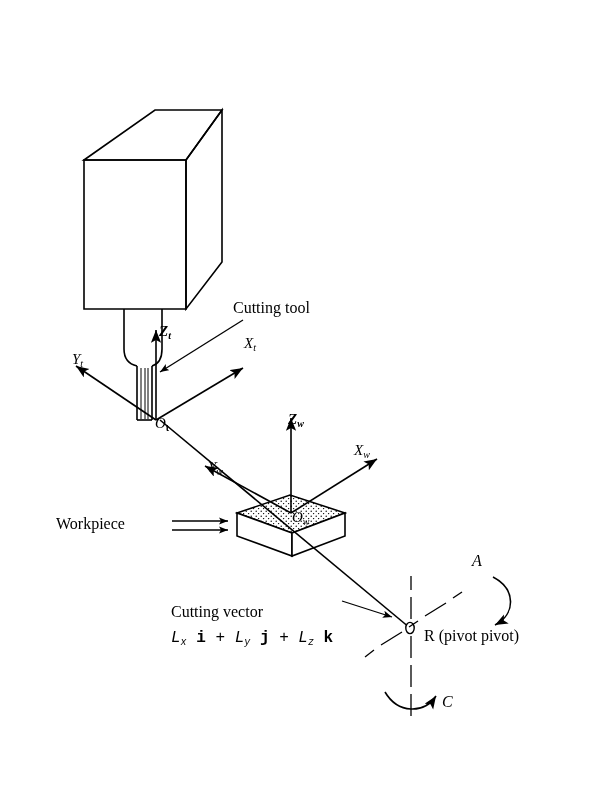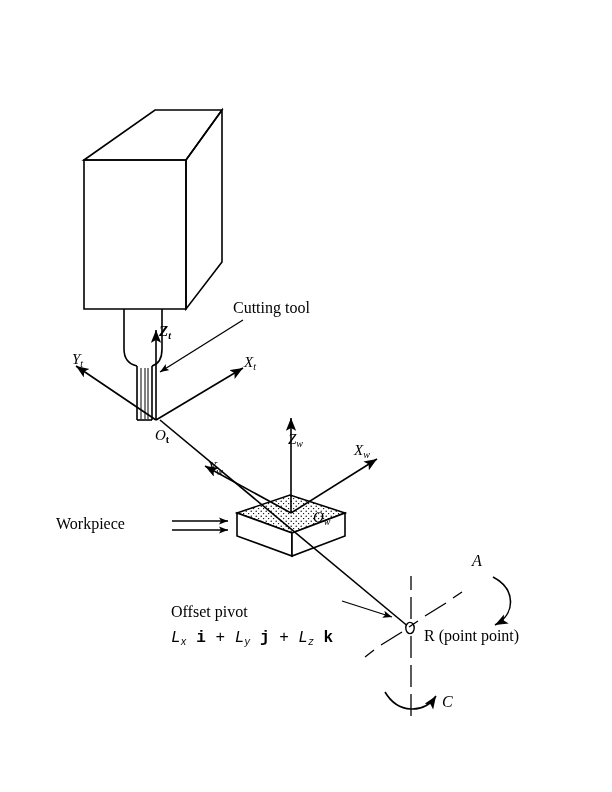--- a/index.html
+++ b/index.html
@@ -162,39 +162,39 @@
     <g stroke="#000000" stroke-width="1.6" fill="none">
       <path d="M385,692 C398,714 424,714 436,696" marker-end="url(#arr)"></path>
     </g>
 
   </svg>
 
   <div class="lbl big" style="left:233px; top:300px;">Cutting tool</div>
 
   <div class="lbl axis-lbl ital" style="left:159px; top:324px;font-weight:bold;"><span>Z</span><span class="sub">t</span></div>
 
-  <div class="lbl axis-lbl ital" style="left:244px; top:355px;"><span>X</span><span class="sub">t</span></div>
+  <div class="lbl axis-lbl ital" style="left:244px; top:336px;"><span>X</span><span class="sub">t</span></div>
 
   <div class="lbl axis-lbl ital" style="left:72px; top:352px;font-family:Liberation Serif, serif;"><span>Y</span><span class="sub">t</span></div>
 
-  <div class="lbl axis-lbl ital" style="left:155px; top:428px;"><span>O</span><span class="sub bold">t</span></div>
-
-  <div class="lbl axis-lbl ital" style="left:288px; top:432px;"><span>Z</span><span class="sub">w</span></div>
+  <div class="lbl axis-lbl ital" style="left:155px; top:416px;"><span>O</span><span class="sub bold">t</span></div>
+
+  <div class="lbl axis-lbl ital" style="left:288px; top:412px;font-weight:bold;"><span>Z</span><span class="sub">w</span></div>
 
   <div class="lbl axis-lbl ital" style="left:354px; top:443px;text-align:center;"><span>X</span><span class="sub">w</span></div>
 
   <div class="lbl axis-lbl ital" style="left:208px; top:460px;"><span>Y</span><span class="sub">w</span></div>
 
-  <div class="lbl axis-lbl ital" style="left:313px; top:510px;"><span>O</span><span class="sub">w</span></div>
+  <div class="lbl axis-lbl ital" style="left:292px; top:510px;"><span>O</span><span class="sub">w</span></div>
 
   <div class="lbl big" style="left:56px; top:516px;">Workpiece</div>
 
-  <div class="lbl big" style="left:171px; top:604px;">Offset pivot</div>
+  <div class="lbl big" style="left:171px; top:604px;">Cutting vector</div>
 
   <div class="lbl big ital" style="left:171px; top:630px;font-family:Liberation Mono, monospace;"><span>L</span><span class="sub">x</span>&nbsp;<span class="bold">i</span> <span>+</span> <span>L</span><span class="sub">y</span>&nbsp;<span class="bold">j</span> <span>+</span> <span>L</span><span class="sub">z</span>&nbsp;<span class="bold">k</span></div>
 
-  <div class="lbl big" style="left:424px; top:628px;">R (point point)</div>
+  <div class="lbl big" style="left:424px; top:628px;">R (pivot pivot)</div>
 
   <div class="lbl big ital" style="left:472px; top:553px;">A</div>
 
   <div class="lbl big ital" style="left:442px; top:694px;">C</div>
 
 </div>
 
 </body></html>

